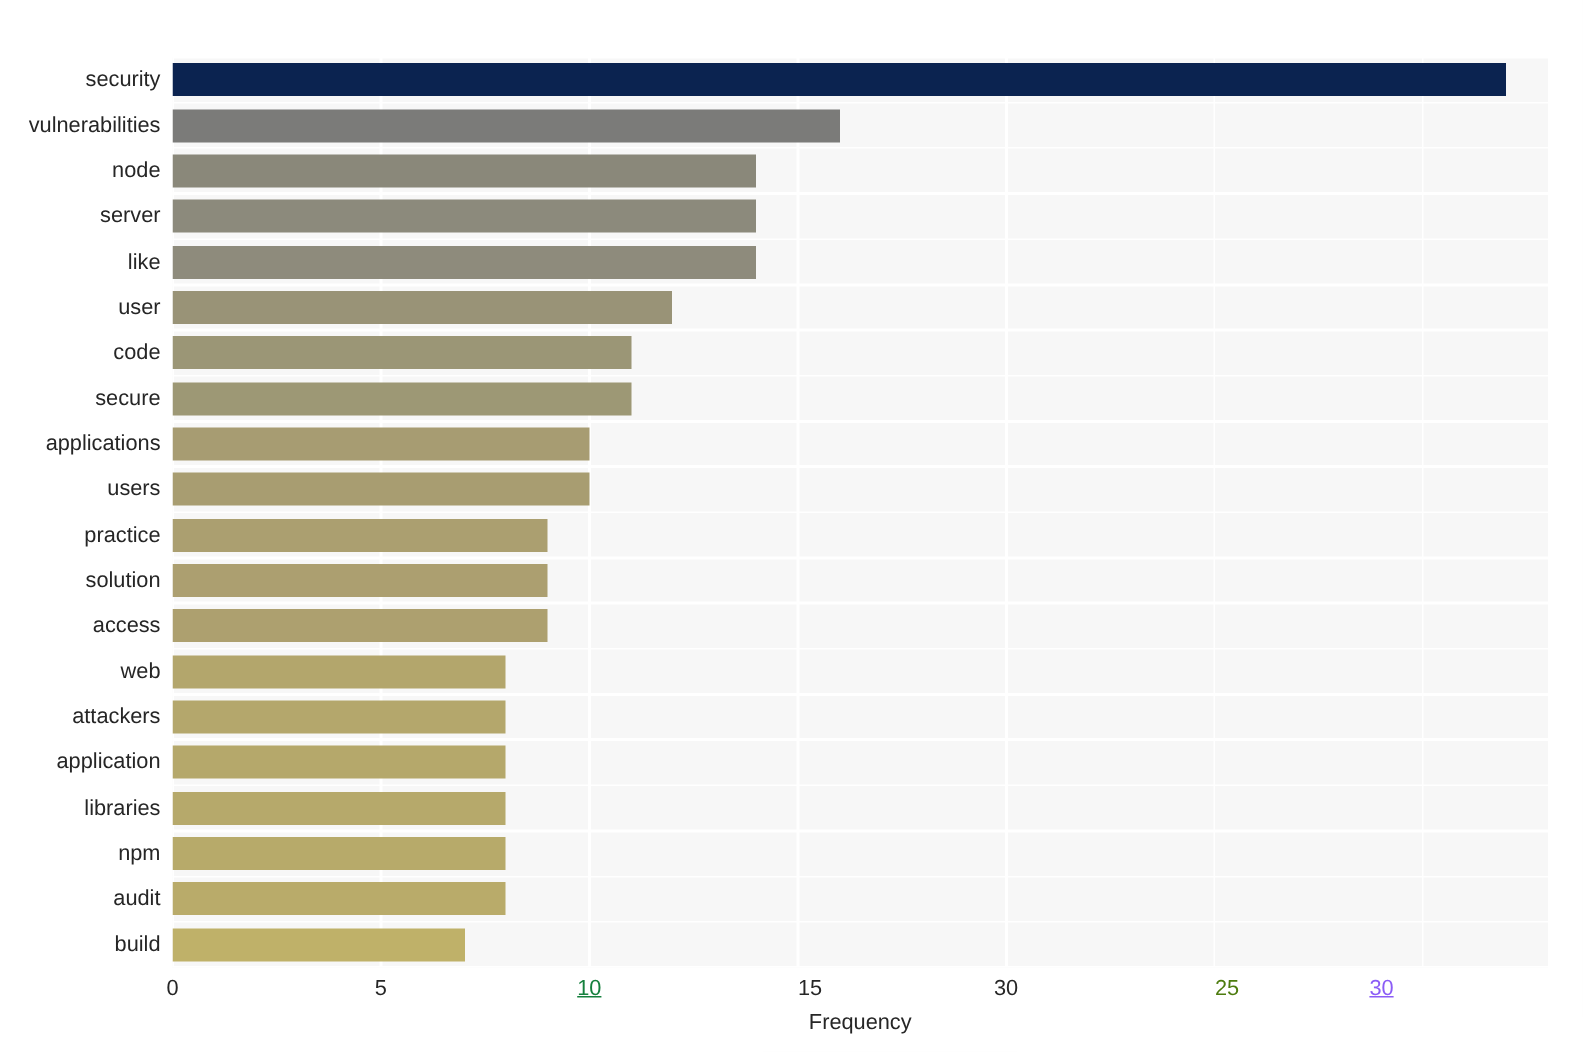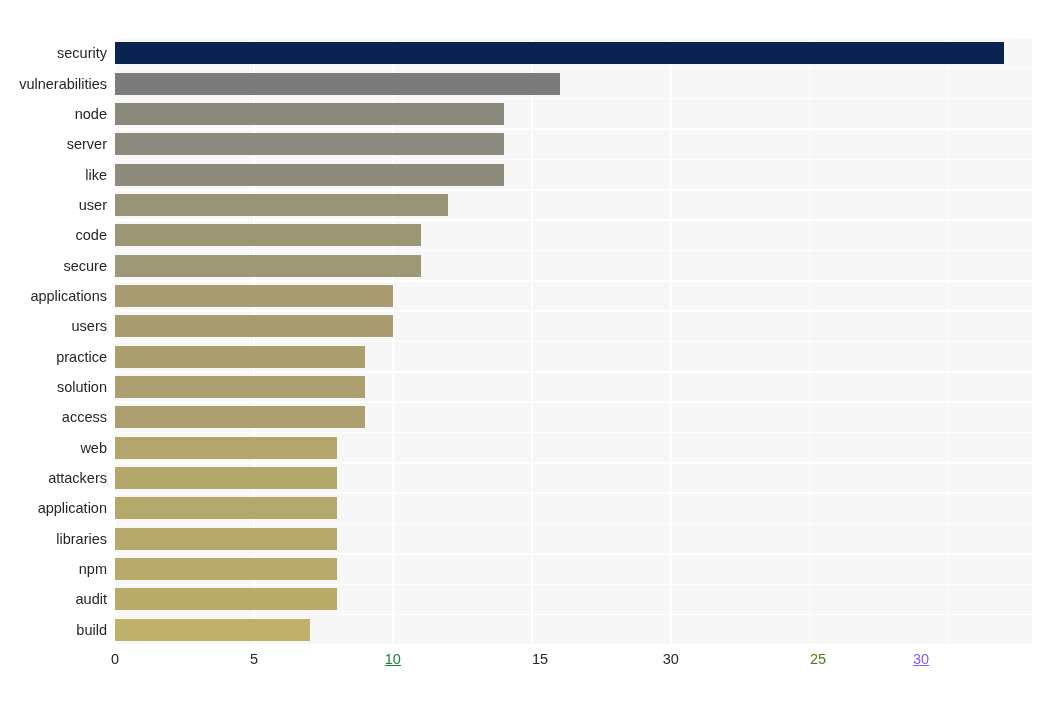--- a/index.html
+++ b/index.html
@@ -184,14 +184,15 @@
   <div id="xtick-holder">
       <div class="xtick" style="left: 115px; color: rgb(38, 38, 38);">0</div>
       <div class="xtick" style="left: 253.939px; color: rgb(38, 38, 38);">5</div>
       <div class="xtick" style="left: 392.879px; color: #15803d; text-decoration: underline;">10</div>
       <div class="xtick" style="left: 540px; color: rgb(38, 38, 38);">15</div>
       <div class="xtick" style="left: 670.758px; color: rgb(38, 38, 38);">30</div>
       <div class="xtick" style="left: 818px; color: #4d7c0f;">25</div>
       <div class="xtick" style="left: 921px; color: #8b5cf6; text-decoration: underline;">30</div>
     </div>
 
+  <div class="xaxis-title">Frequency</div>
 
 </div>
 
 </body></html>

